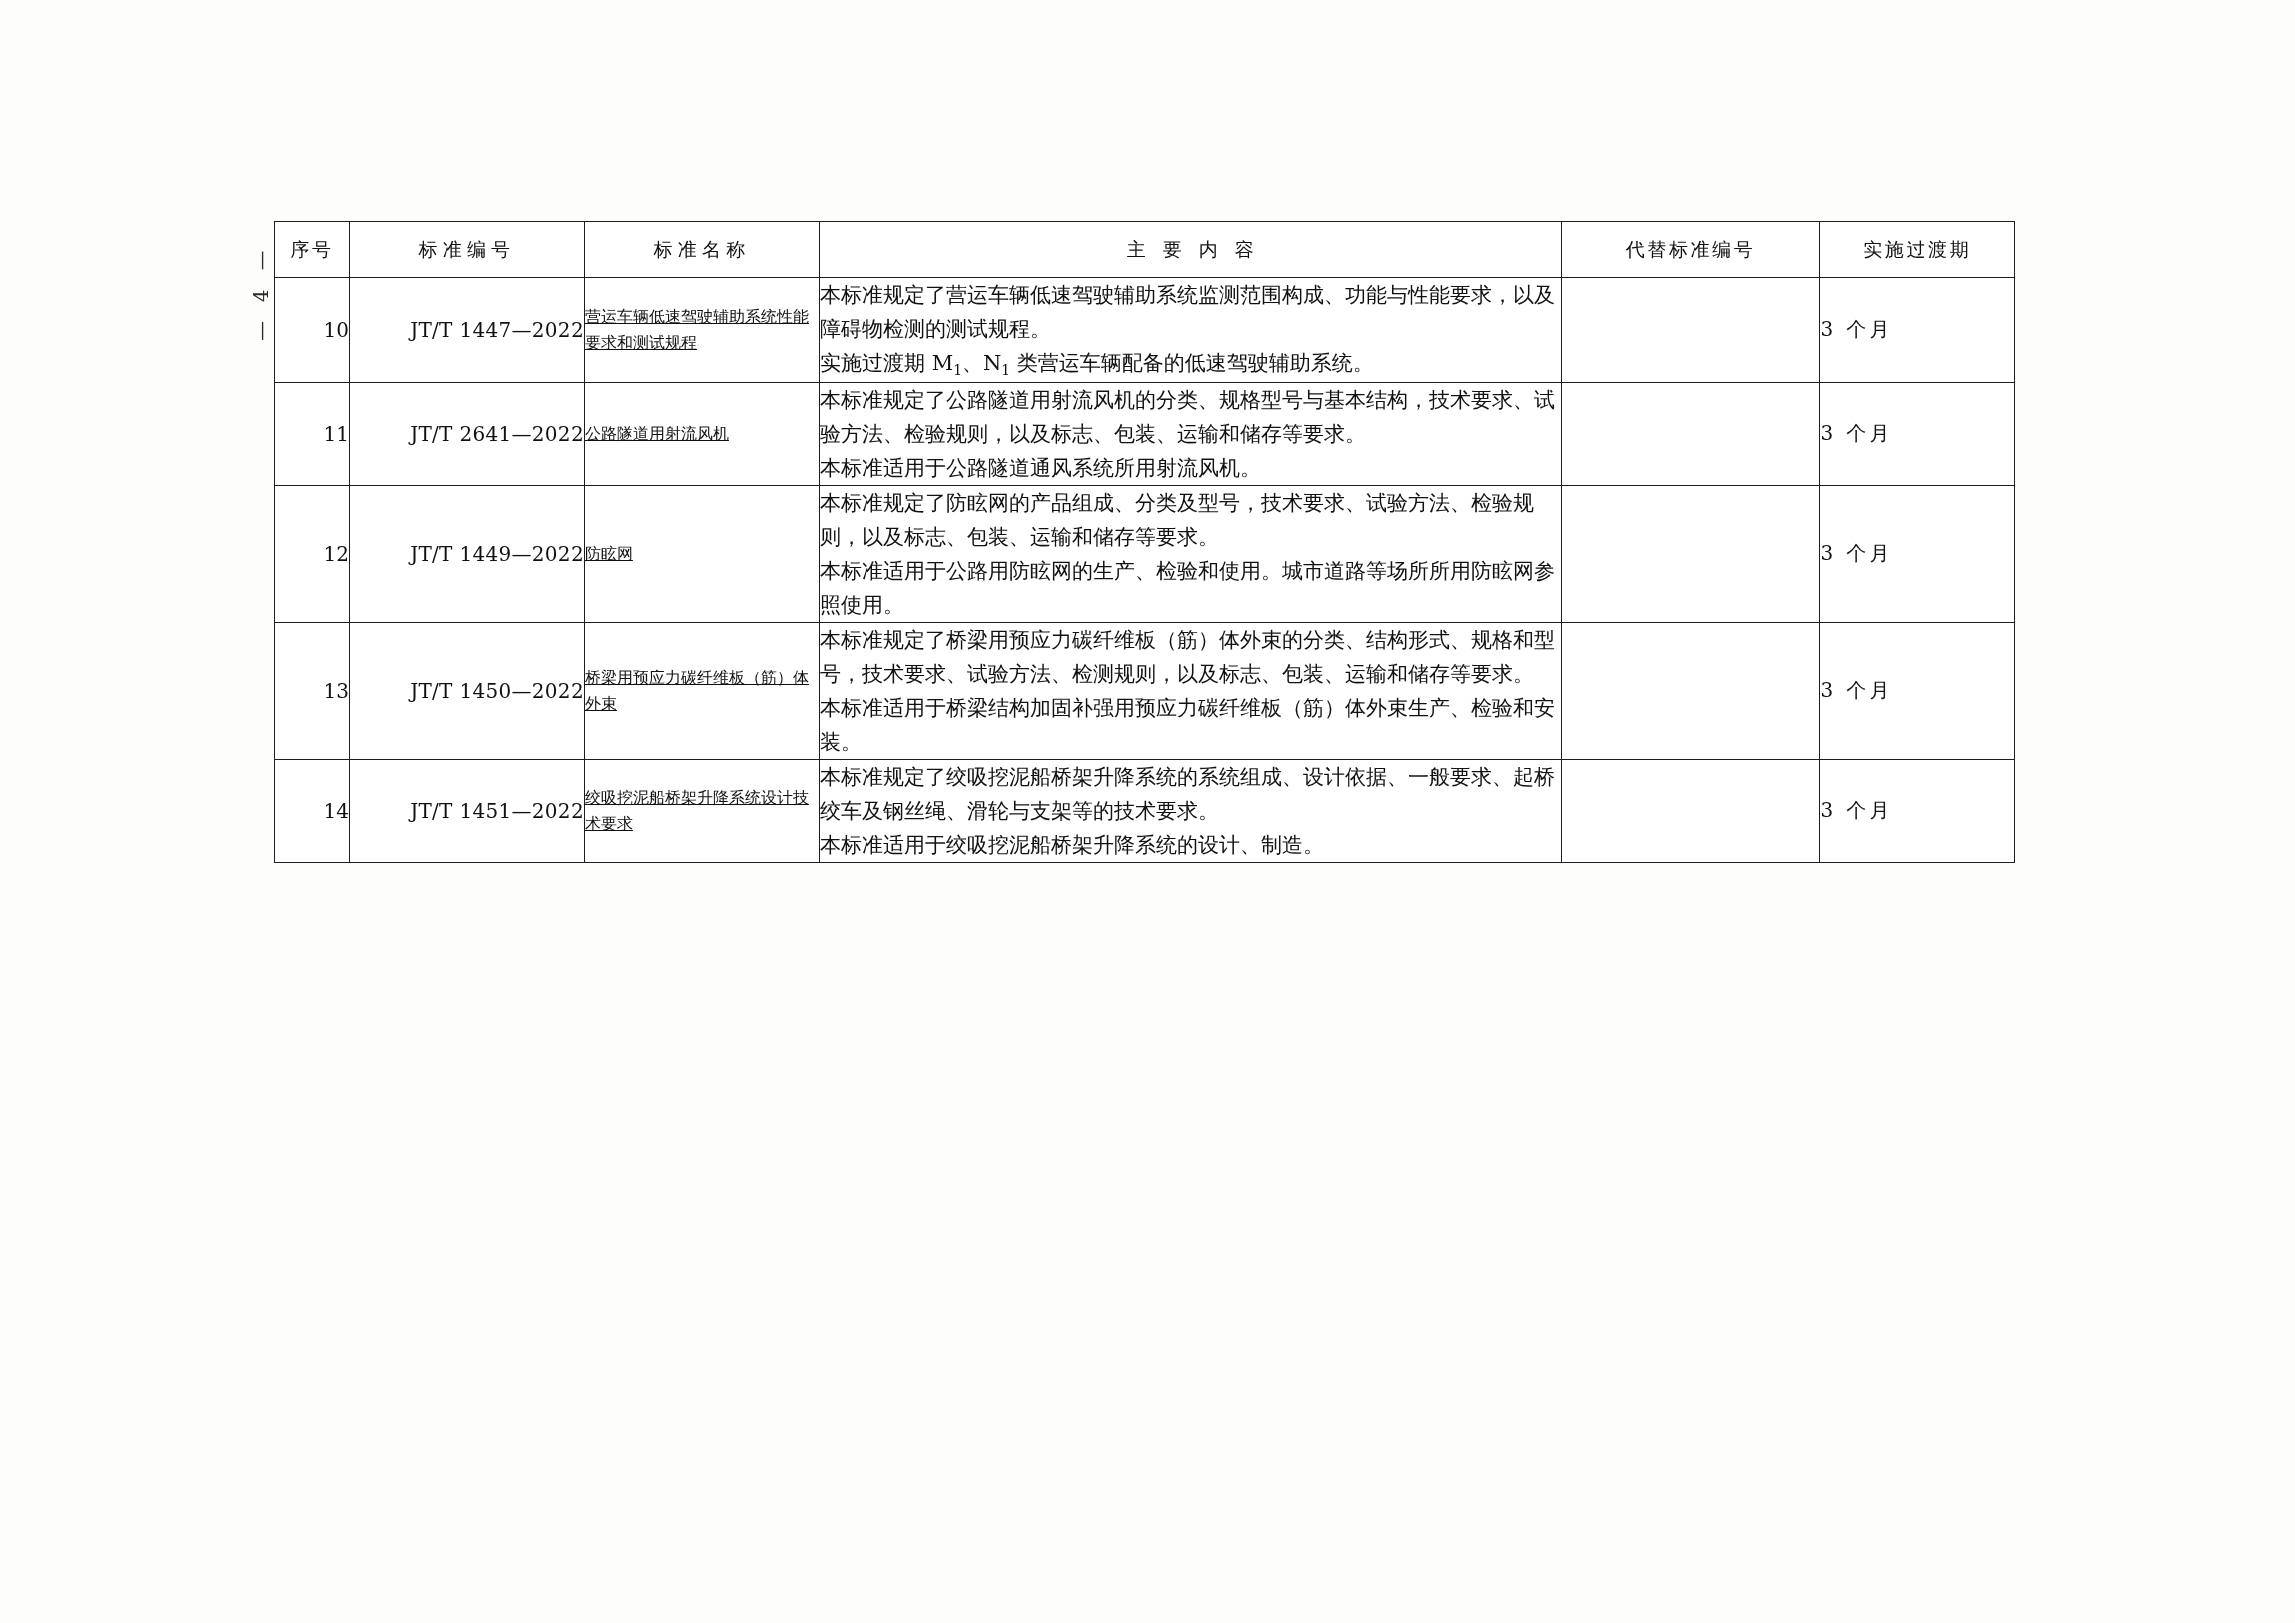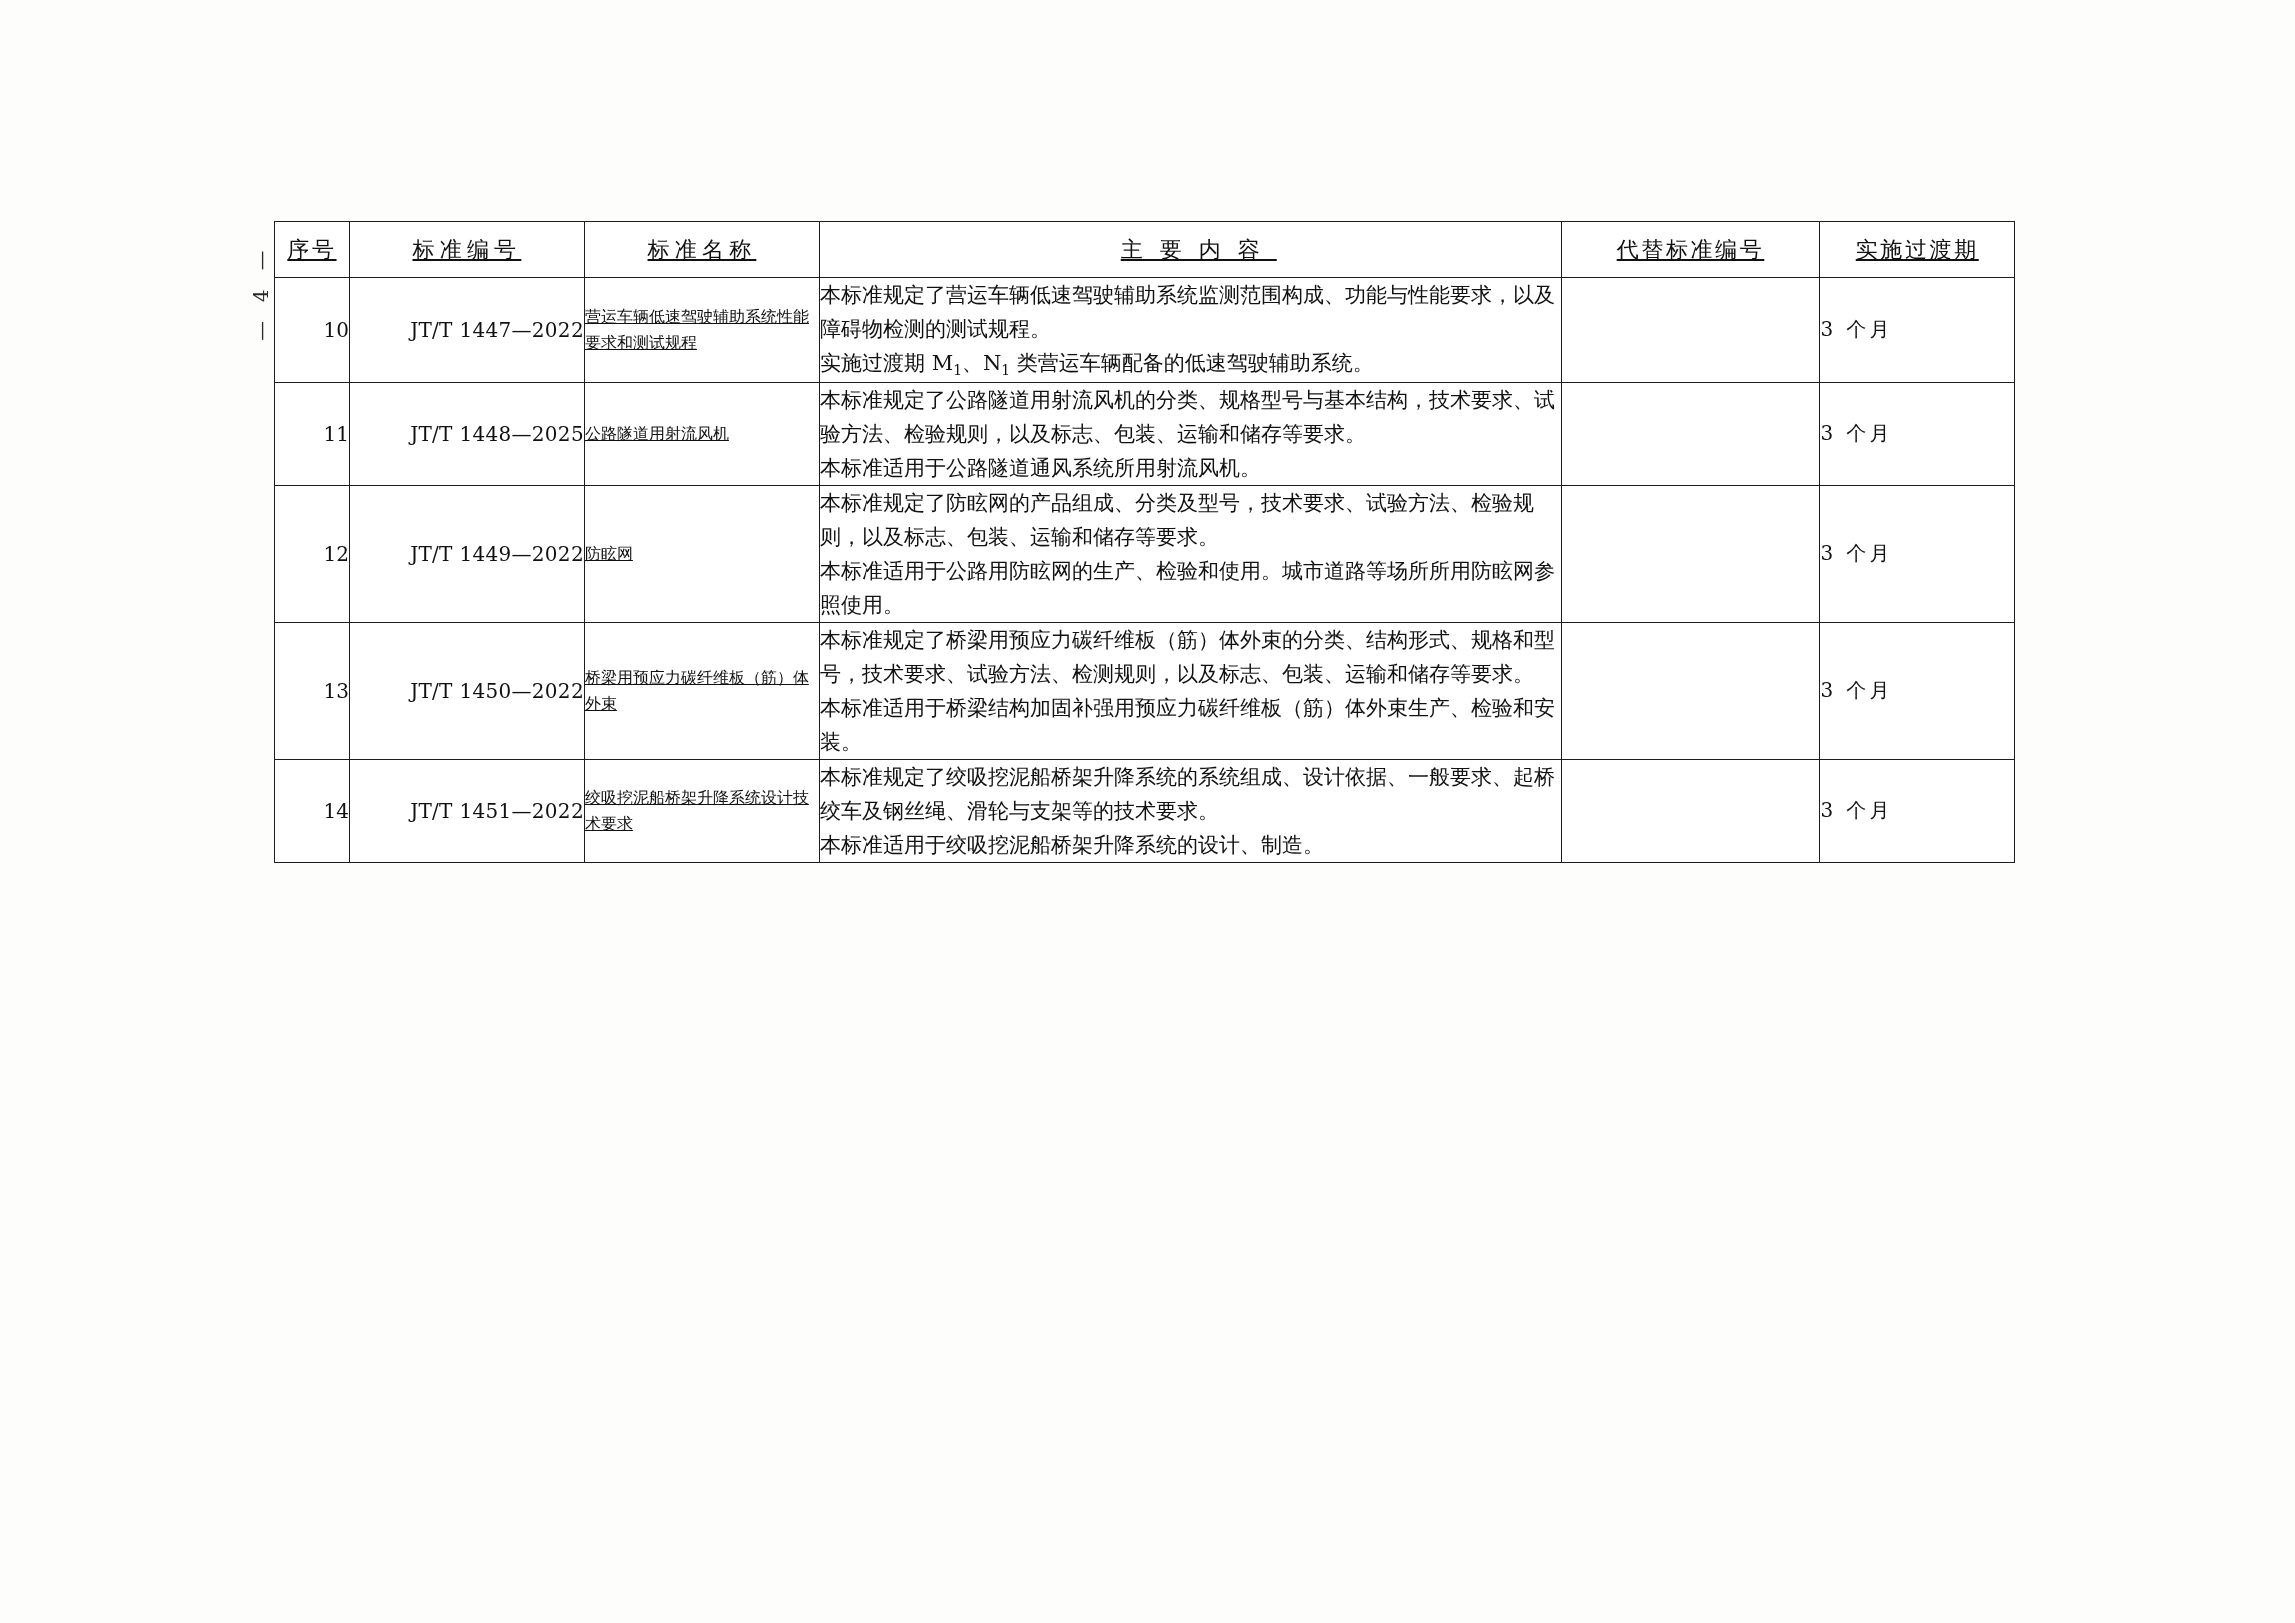--- a/index.html
+++ b/index.html
@@ -49,25 +49,24 @@
   }
   table.std th, table.std td {
     border: 1.3px solid #1d1d1d;
     vertical-align: middle;
     padding: 0;
     color: #111;
   }
   thead th {
     height: 55px;
     font-weight: normal;
-    font-size: 22px;
+    font-size: 19px;
     letter-spacing: 5.2px;
     text-align: center;
     font-family: "DejaVu Serif", "Liberation Serif", serif;
-    text-decoration: underline;
   }
   thead th.tight {
     letter-spacing: 2.6px;
   }
   thead th.wide {
     letter-spacing: 17px;
     text-indent: 17px;
   }
   td.num {
     text-align: right;
@@ -154,21 +153,21 @@
           <td class="content">
             <p>本标准规定了营运车辆低速驾驶辅助系统监测范围构成、功能与性能要求，以及障碍物检测的测试规程。</p>
             <p><span>实施过渡期 M</span><span class="sub">1</span><span>、N</span><span class="sub">1</span><span> 类营运车辆配备的低速驾驶辅助系统。</span></p>
           </td>
           <td class="replace"></td>
           <td class="period">3 个月</td>
         </tr>
 
         <tr>
           <td class="num">11</td>
-          <td class="code">JT/T 1448—2025</td>
+          <td class="code">JT/T 2641—2022</td>
           <td class="name">公路隧道用射流风机</td>
           <td class="content">
             <p>本标准规定了公路隧道用射流风机的分类、规格型号与基本结构，技术要求、试验方法、检验规则，以及标志、包装、运输和储存等要求。</p>
             <p>本标准适用于公路隧道通风系统所用射流风机。</p>
           </td>
           <td class="replace"></td>
           <td class="period">3 个月</td>
         </tr>
 
         <tr>

